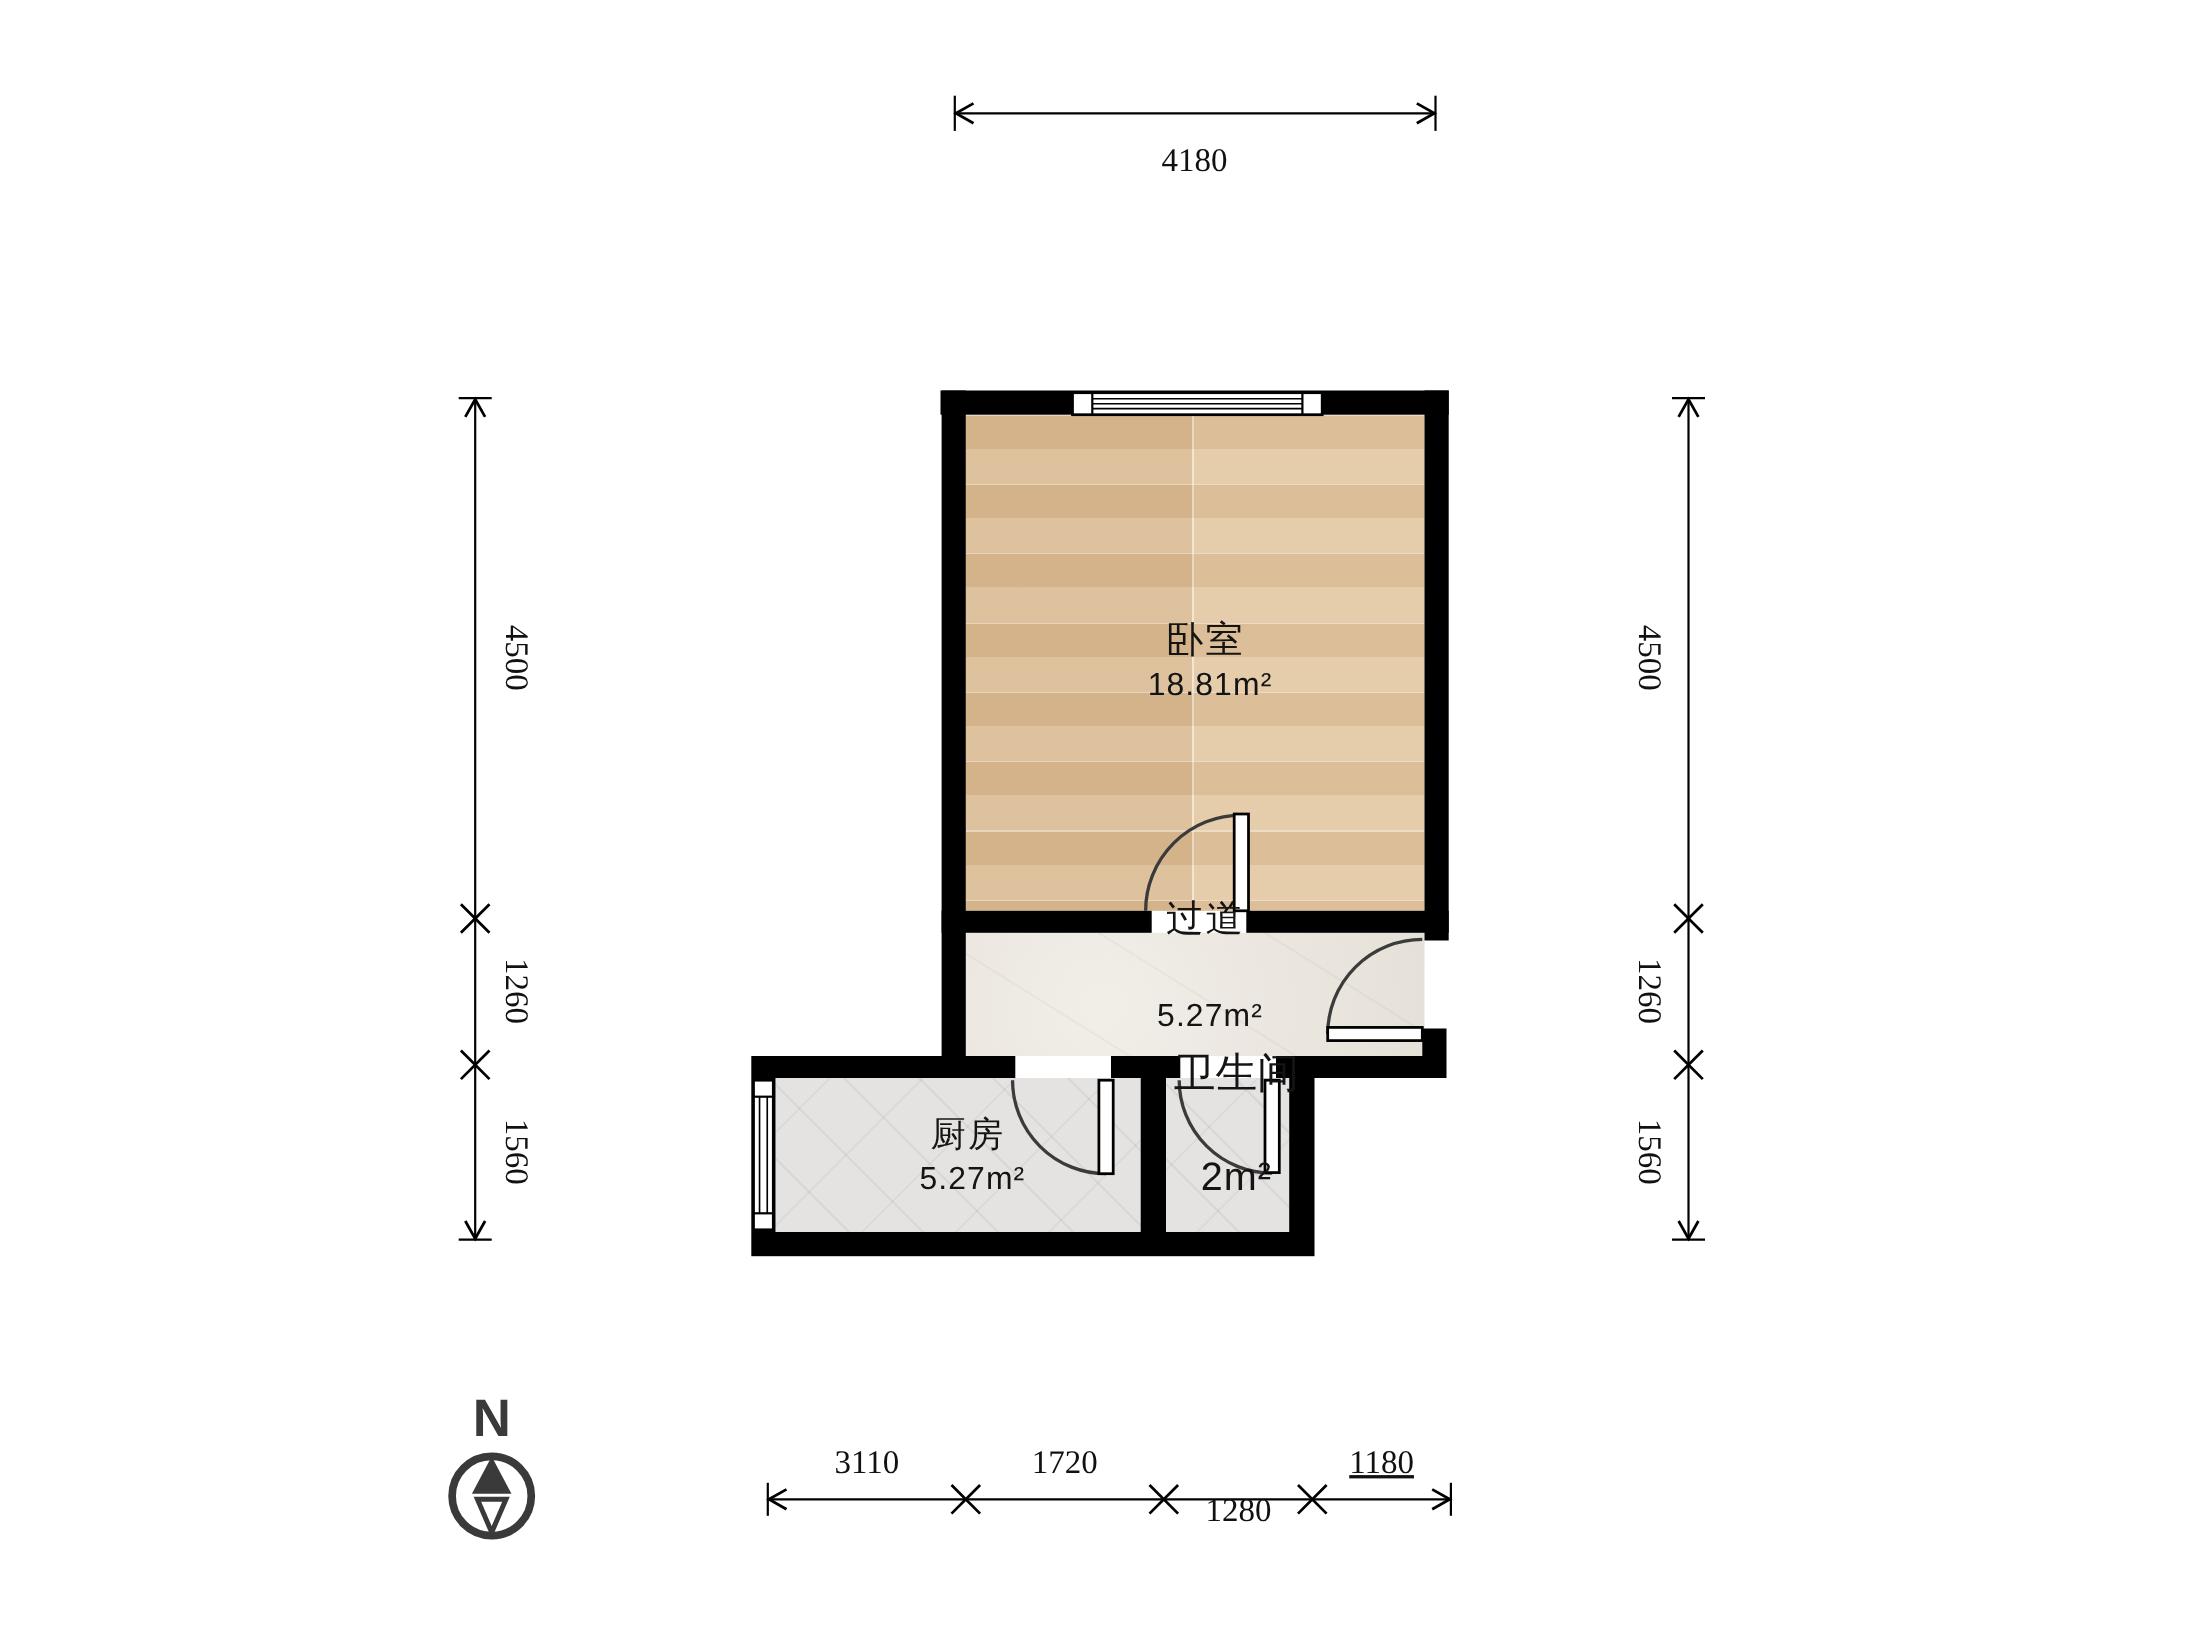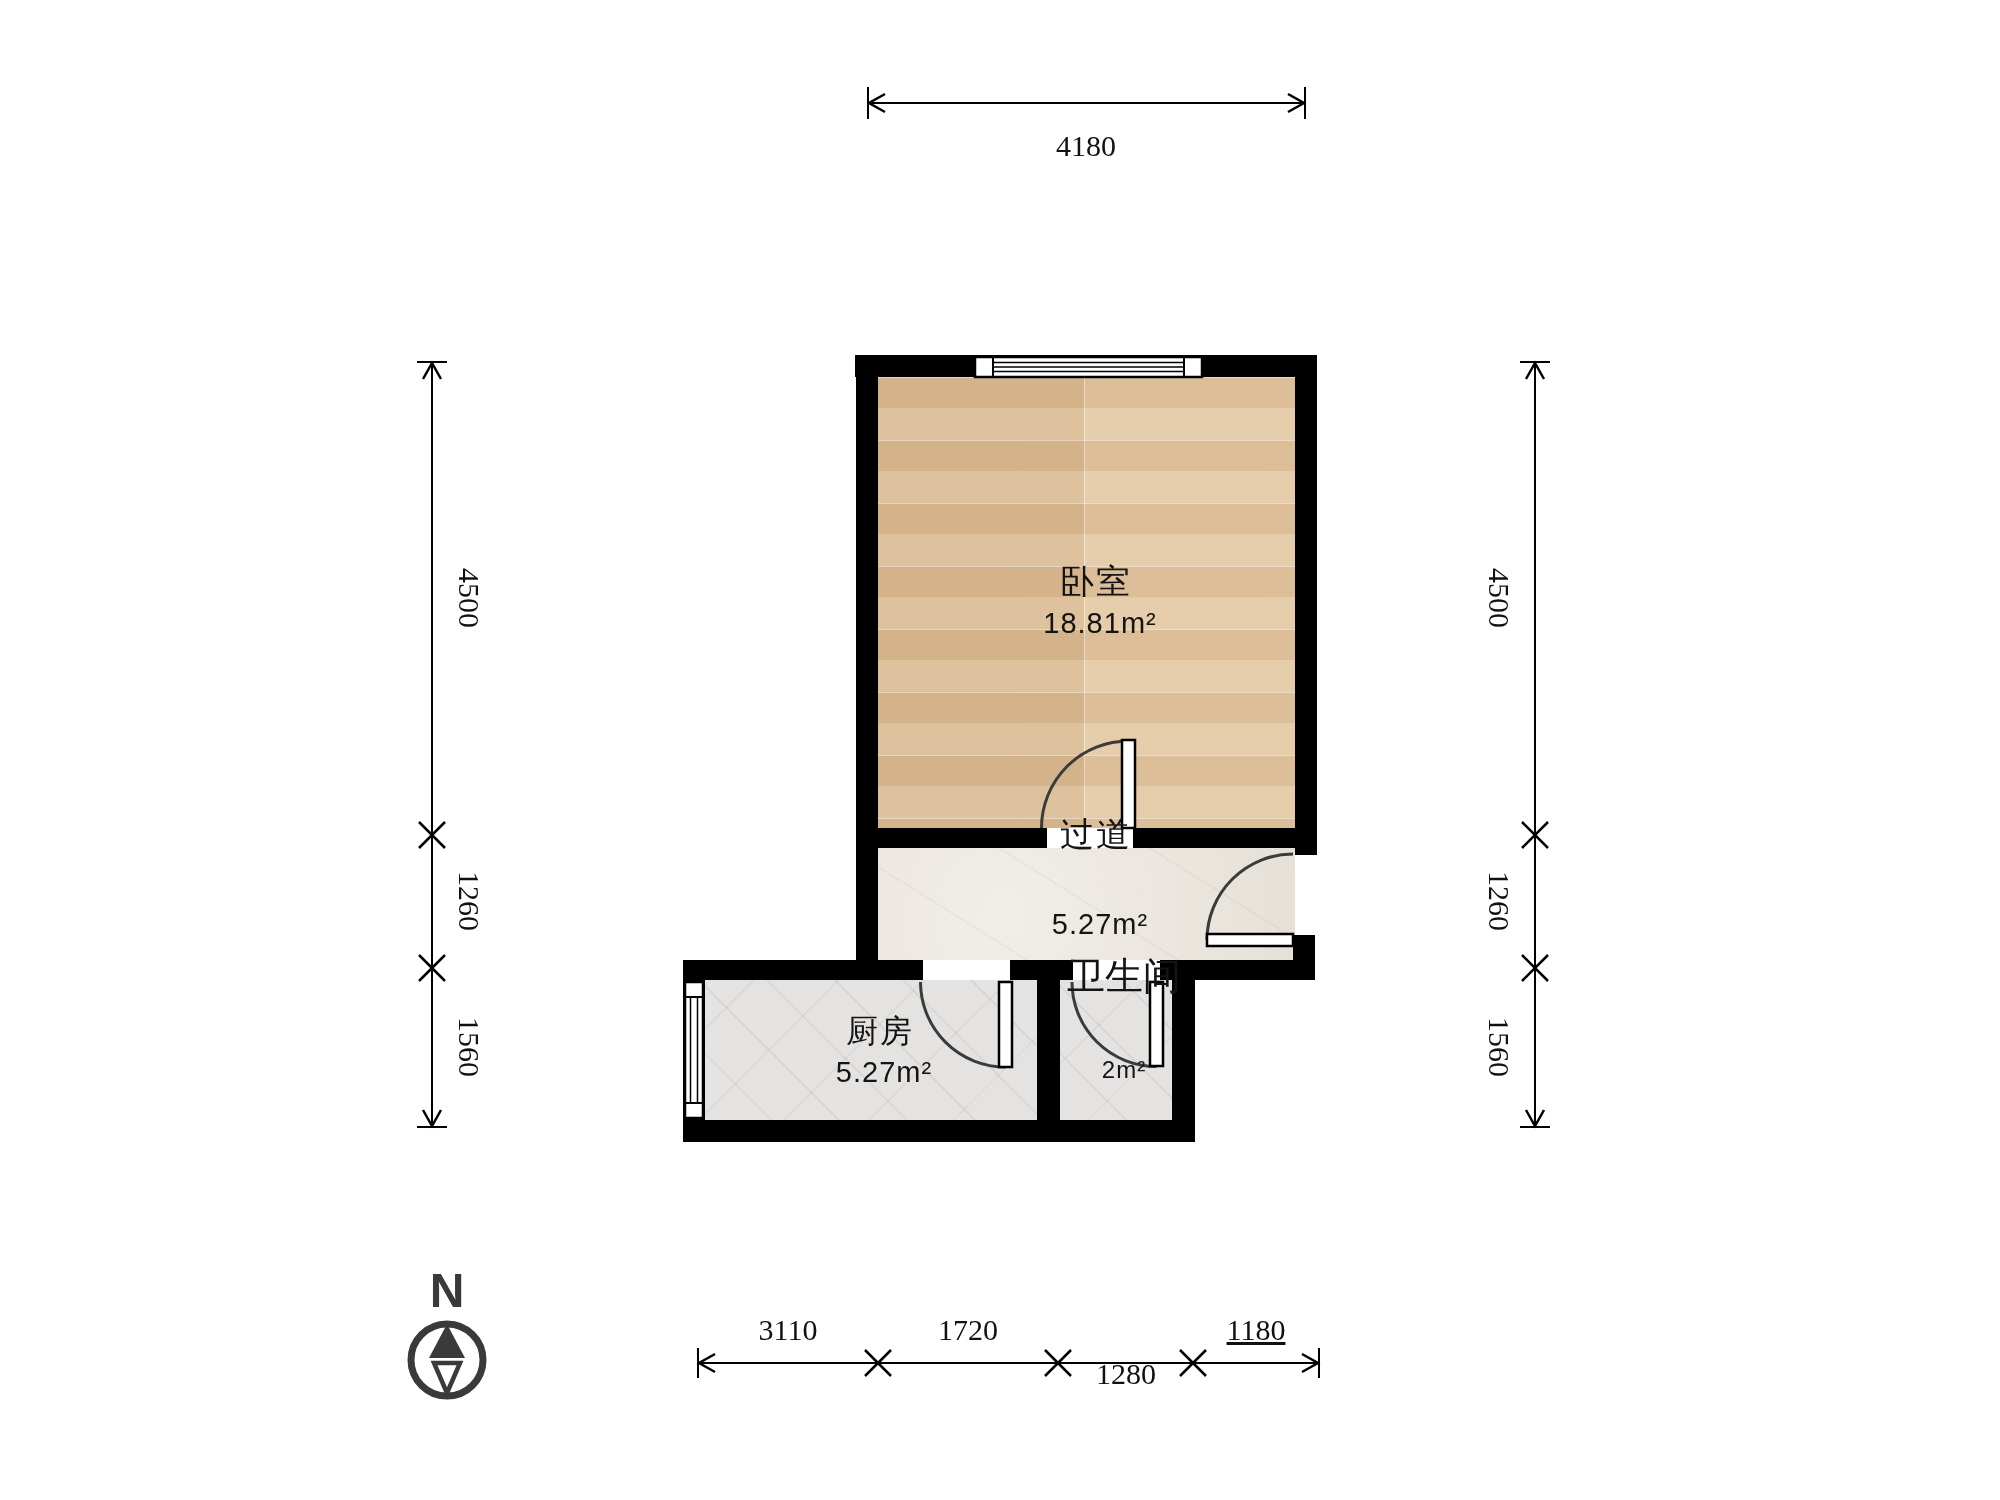--- a/index.html
+++ b/index.html
@@ -146,21 +146,21 @@
     </g>
   </svg>
 
   <div class="room-label room-name" style="left:1096px;top:582px;">卧室</div>
   <div class="room-label room-area" style="left:1100px;top:623px;">18.81m²</div>
   <div class="room-label room-name" style="left:1096px;top:835px;">过道</div>
   <div class="room-label room-area" style="left:1100px;top:924px;">5.27m²</div>
   <div class="room-label room-name" style="left:880px;top:1032px;font-size:32px;">厨房</div>
   <div class="room-label room-area" style="left:884px;top:1072px;">5.27m²</div>
   <div class="room-label room-name" style="left:1124px;top:976px;font-size:38px;letter-spacing:0;">卫生间</div>
-  <div class="room-label room-area" style="left:1124px;top:1070px;font-size:24px;">2m²</div>
+  <div class="room-label room-area" style="left:1124px;top:1070px;font-size:36px;">2m²</div>
 
   <div class="dim-label" style="left:1086px;top:146px;">4180</div>
 
   <div class="dim-label vert" style="left:469px;top:598px;">4500</div>
   <div class="dim-label vert" style="left:469px;top:901px;">1260</div>
   <div class="dim-label vert" style="left:469px;top:1047px;">1560</div>
 
   <div class="dim-label vert" style="left:1499px;top:598px;">4500</div>
   <div class="dim-label vert" style="left:1499px;top:901px;">1260</div>
   <div class="dim-label vert" style="left:1499px;top:1047px;">1560</div>

